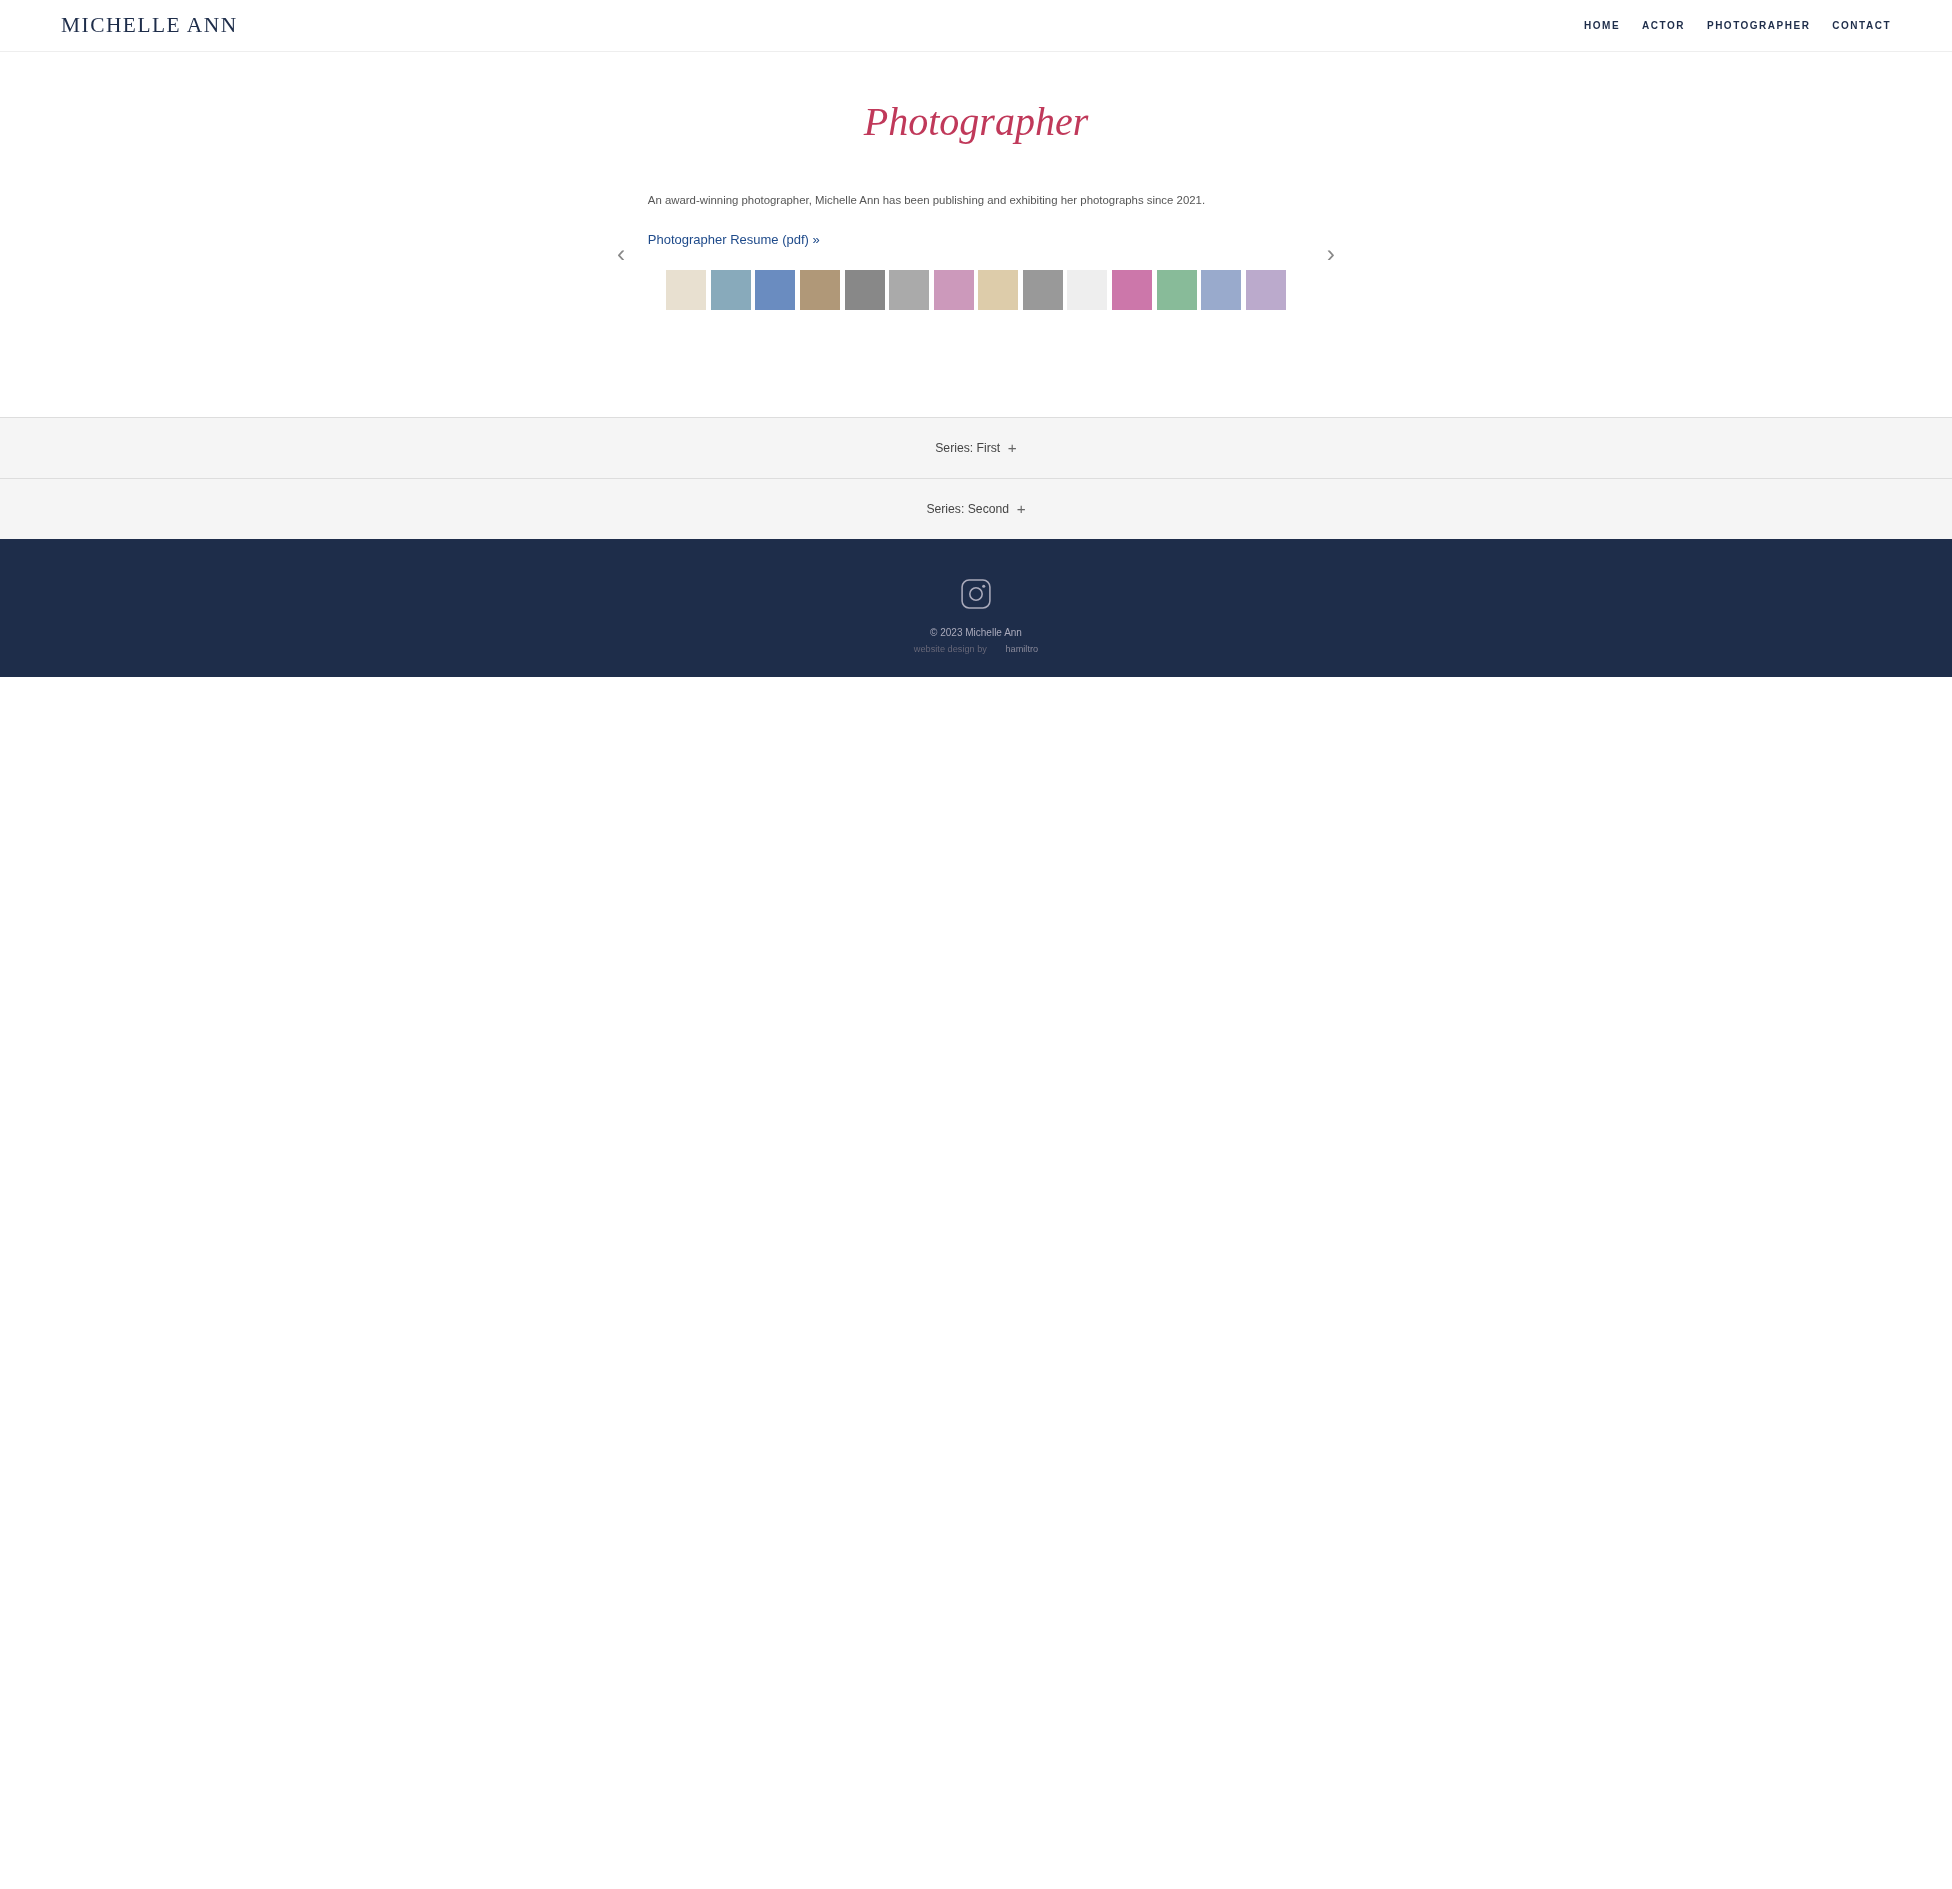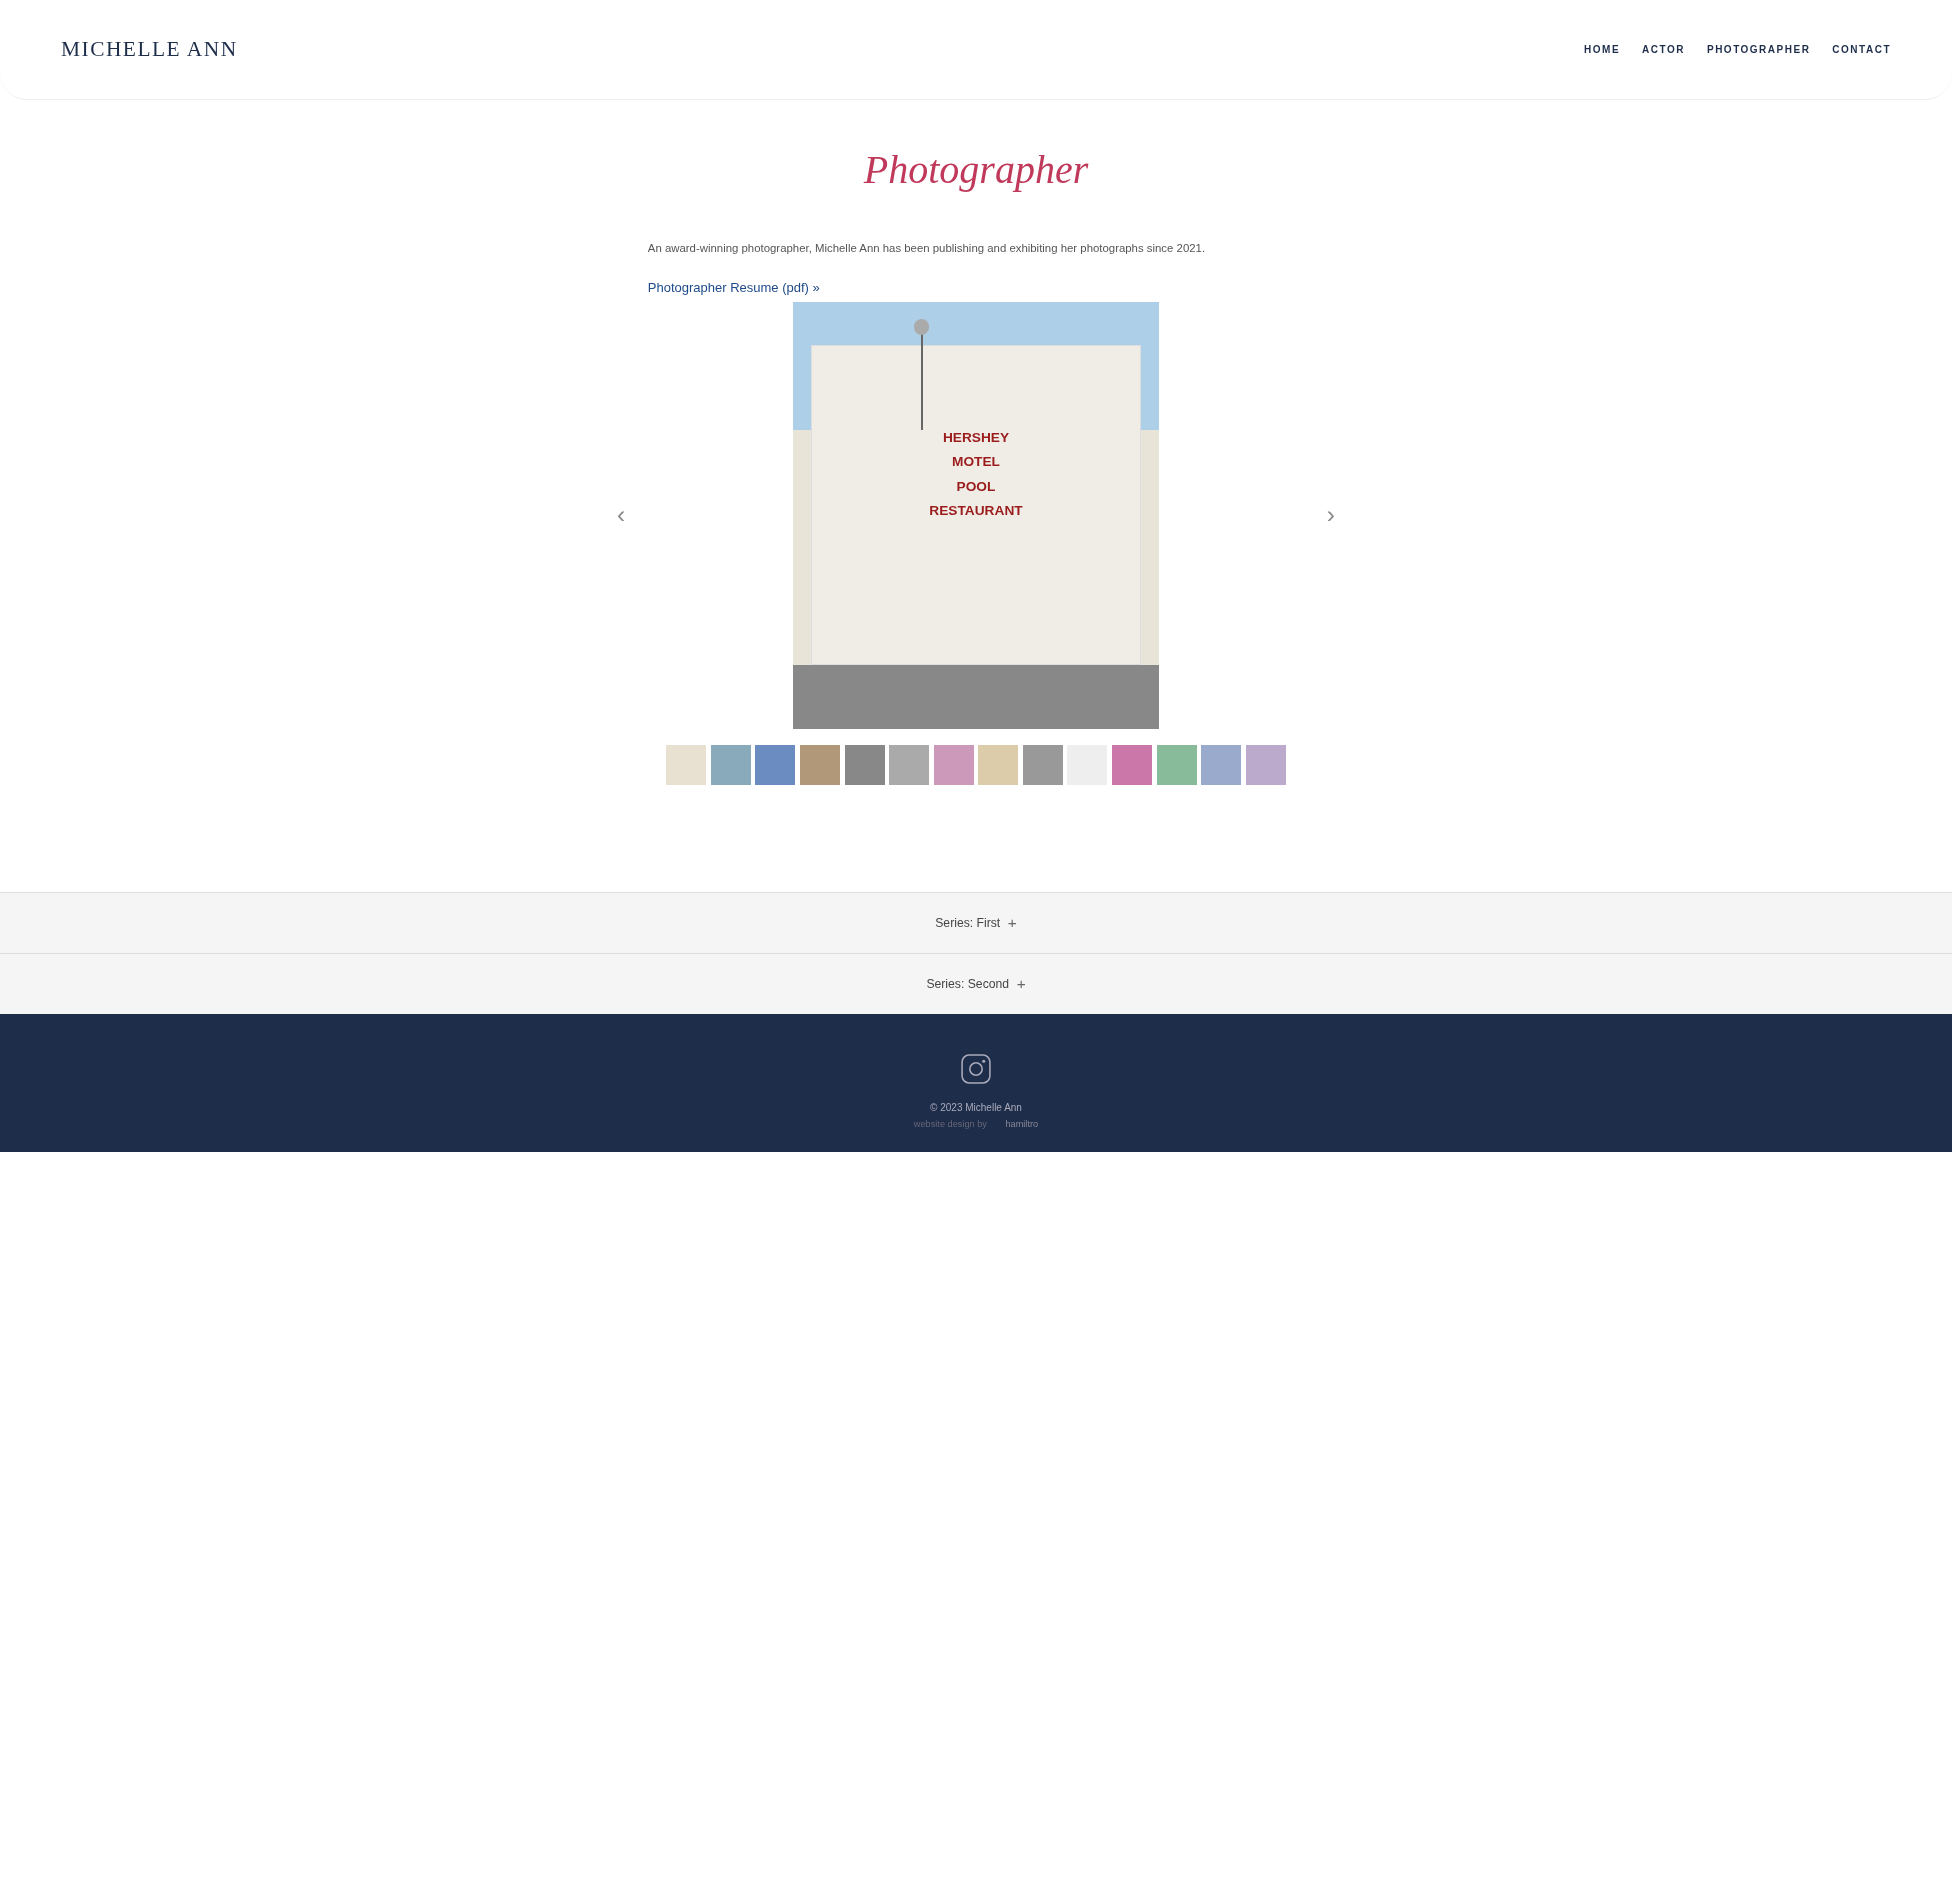--- a/index.html
+++ b/index.html
@@ -3,23 +3,22 @@
   <meta charset="utf-8">
   <style>
     * { box-sizing: border-box; margin: 0; padding: 0; }
     body { font-family: 'Georgia', serif; background: #fff; color: #333; }
 
     
     header {
       display: flex;
       align-items: center;
       justify-content: space-between;
-      padding: 37px 61px;
+      padding: 13px 61px;
       border-bottom: 0.8px solid #eee;
-      border-radius: 27px;
     }
     .site-title {
       font-family: 'Georgia', serif;
       font-size: 21.4px;
       letter-spacing: 1.5px;
       color: #1e2d4a;
       font-weight: normal;
       text-transform: uppercase;
     }
     nav { display: flex; gap: 22px; }
@@ -260,36 +259,20 @@
 <main>
   <h1 class="page-title">Photographer</h1>
 
   <p class="bio-text">An award-winning photographer, Michelle Ann has been publishing and exhibiting her photographs since 2021.</p>
   <a href="#" class="resume-link">Photographer Resume (pdf) »</a>
 
   
   <div class="slideshow-container">
     <button class="prev-btn">‹</button>
 
-    <div class="slide-image-mock">
-      <div class="mock-building">
-        <div class="sky"></div>
-        <div class="building-wall">
-          <div class="building-text">
-            <span>HERSHEY</span><br>
-            <span>MOTEL</span><br>
-            <span>POOL</span><br>
-            <span>RESTAURANT</span>
-          </div>
-        </div>
-        <div class="lamp-post"></div>
-        <div class="lamp-head"></div>
-        <div class="ground"></div>
-      </div>
-    </div>
 
     <button class="next-btn">›</button>
   </div>
 
   
   <div class="thumbnails">
     <div class="thumb-mock t1"></div>
     <div class="thumb-mock t2"></div>
     <div class="thumb-mock t3"></div>
     <div class="thumb-mock t4"></div>

